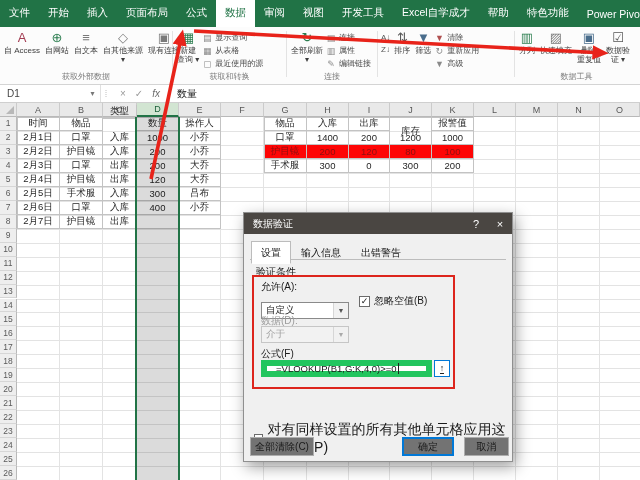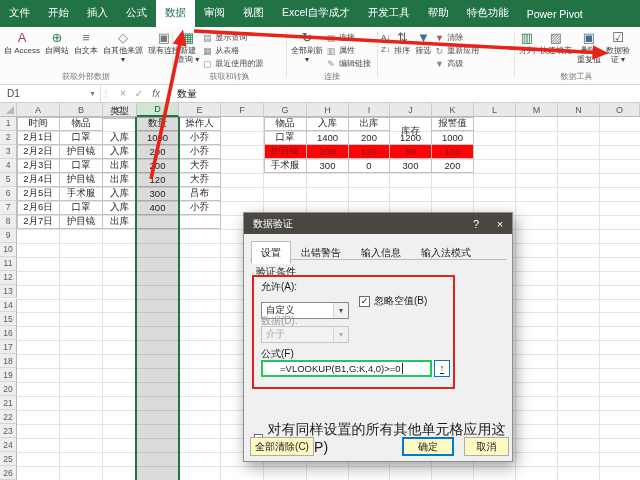--- a/index.html
+++ b/index.html
@@ -65,45 +65,46 @@
   .combo{position:absolute;left:17px;width:88px;height:17px;background:#fff;border:1px solid #8a8a8a;
     display:flex;align-items:center;box-sizing:border-box;}
   .combo .cv{flex:1;padding-left:4px;font-size:9.5px;}
   .combo .ca{width:14px;height:100%;display:flex;align-items:center;justify-content:center;color:#555;
     font-size:7px;background:#f1f1f1;border-left:1px solid #d6d6d6;}
   .combo.disabled{background:#f2f2f2;border-color:#c6c6c6;color:#9b9b9b;}
   .combo.disabled .ca{color:#aaa;}
   .chkrow{position:absolute;display:flex;align-items:center;gap:4px;}
   .chk{width:11px;height:11px;background:#fff;border:1px solid #6b6b6b;box-sizing:border-box;
     display:flex;align-items:center;justify-content:center;font-size:9px;line-height:1;color:#111;}
-  .dinput{position:absolute;left:17px;top:147px;width:171px;height:17px;background:#fff;border:2px solid #22c55e;
-    box-sizing:border-box;display:flex;align-items:center;padding-left:17px;font-size:9.5px;}
+  .dinput{position:absolute;left:17px;top:147px;width:171px;height:17px;background:#fff;border:6px solid #22c55e;
+    box-sizing:border-box;display:flex;align-items:center;padding-left:9px;font-size:9.5px;}
   .caret{width:1px;height:11px;background:#222;margin-left:1px;}
   .collapse{position:absolute;left:190px;top:147px;width:16px;height:17px;border:1px solid #0078d7;background:#fff;
     box-sizing:border-box;display:flex;align-items:center;justify-content:center;font-size:9px;color:#222;}
   .collapse span{border-bottom:1.5px solid #222;line-height:1;}
-  .dbtn{position:absolute;height:19px;background:#fef9c3;border:1px solid #adadad;box-sizing:border-box;
+  .dbtn{position:absolute;height:19px;background:#737373;border:1px solid #adadad;box-sizing:border-box;
     display:flex;align-items:center;justify-content:center;font-size:10px;}
   .dbtn.focus{border:1px solid #0078d7;box-shadow:inset 0 0 0 1px #0078d7;}
 </style>
 </head>
 <body>
 
 <div class="screen">
 
   <div class="tabbar">
       <div class="tab">文件</div>
       <div class="tab">开始</div>
       <div class="tab">插入</div>
+      <div class="tab">页面布局</div>
       <div class="tab">公式</div>
       <div class="tab active">数据</div>
       <div class="tab">审阅</div>
       <div class="tab">视图</div>
+      <div class="tab">开发工具</div>
       <div class="tab">Excel自学成才</div>
-      <div class="tab">开发工具</div>
       <div class="tab">帮助</div>
       <div class="tab">特色功能</div>
       <div class="tab">Power Pivot</div>
     </div>
 
   <div class="ribbon">
       <div class="rgroup" style="width: 172px;">
         <div class="gbody">
           <div class="rbtn-lg"><span class="ric" style="color: rgb(163, 60, 82);">A</span><div>自 Access</div></div>
           <div class="rbtn-lg"><span class="ric" style="color: rgb(43, 125, 79);">⊕</span><div>自网站</div></div>
@@ -357,23 +358,22 @@
     </div>
 
   <div class="dlg">
     <div class="dlg-title">
       <span class="t">数据验证</span>
       <span class="dlg-help">?</span>
       <span class="dlg-close">×</span>
     </div>
     <div class="dlg-tabs">
       <span class="dtab active">设置</span>
+      <span class="dtab">输入信息</span>
       <span class="dtab">出错警告</span>
-      <span class="dtab">输入信息</span>
-      <span class="dtab">输入法模式</span>
     </div>
     <div class="tabline"></div>
 
     <div class="dl" style="left:12px;top:52px;text-align:center;">验证条件</div>
     <div class="redbox"></div>
 
     <div class="dl" style="left:17px;top:67px;">允许(A):</div>
     <div class="combo" style="top:89px;">
       <span class="cv">自定义</span>
       <span class="ca">▼</span>

